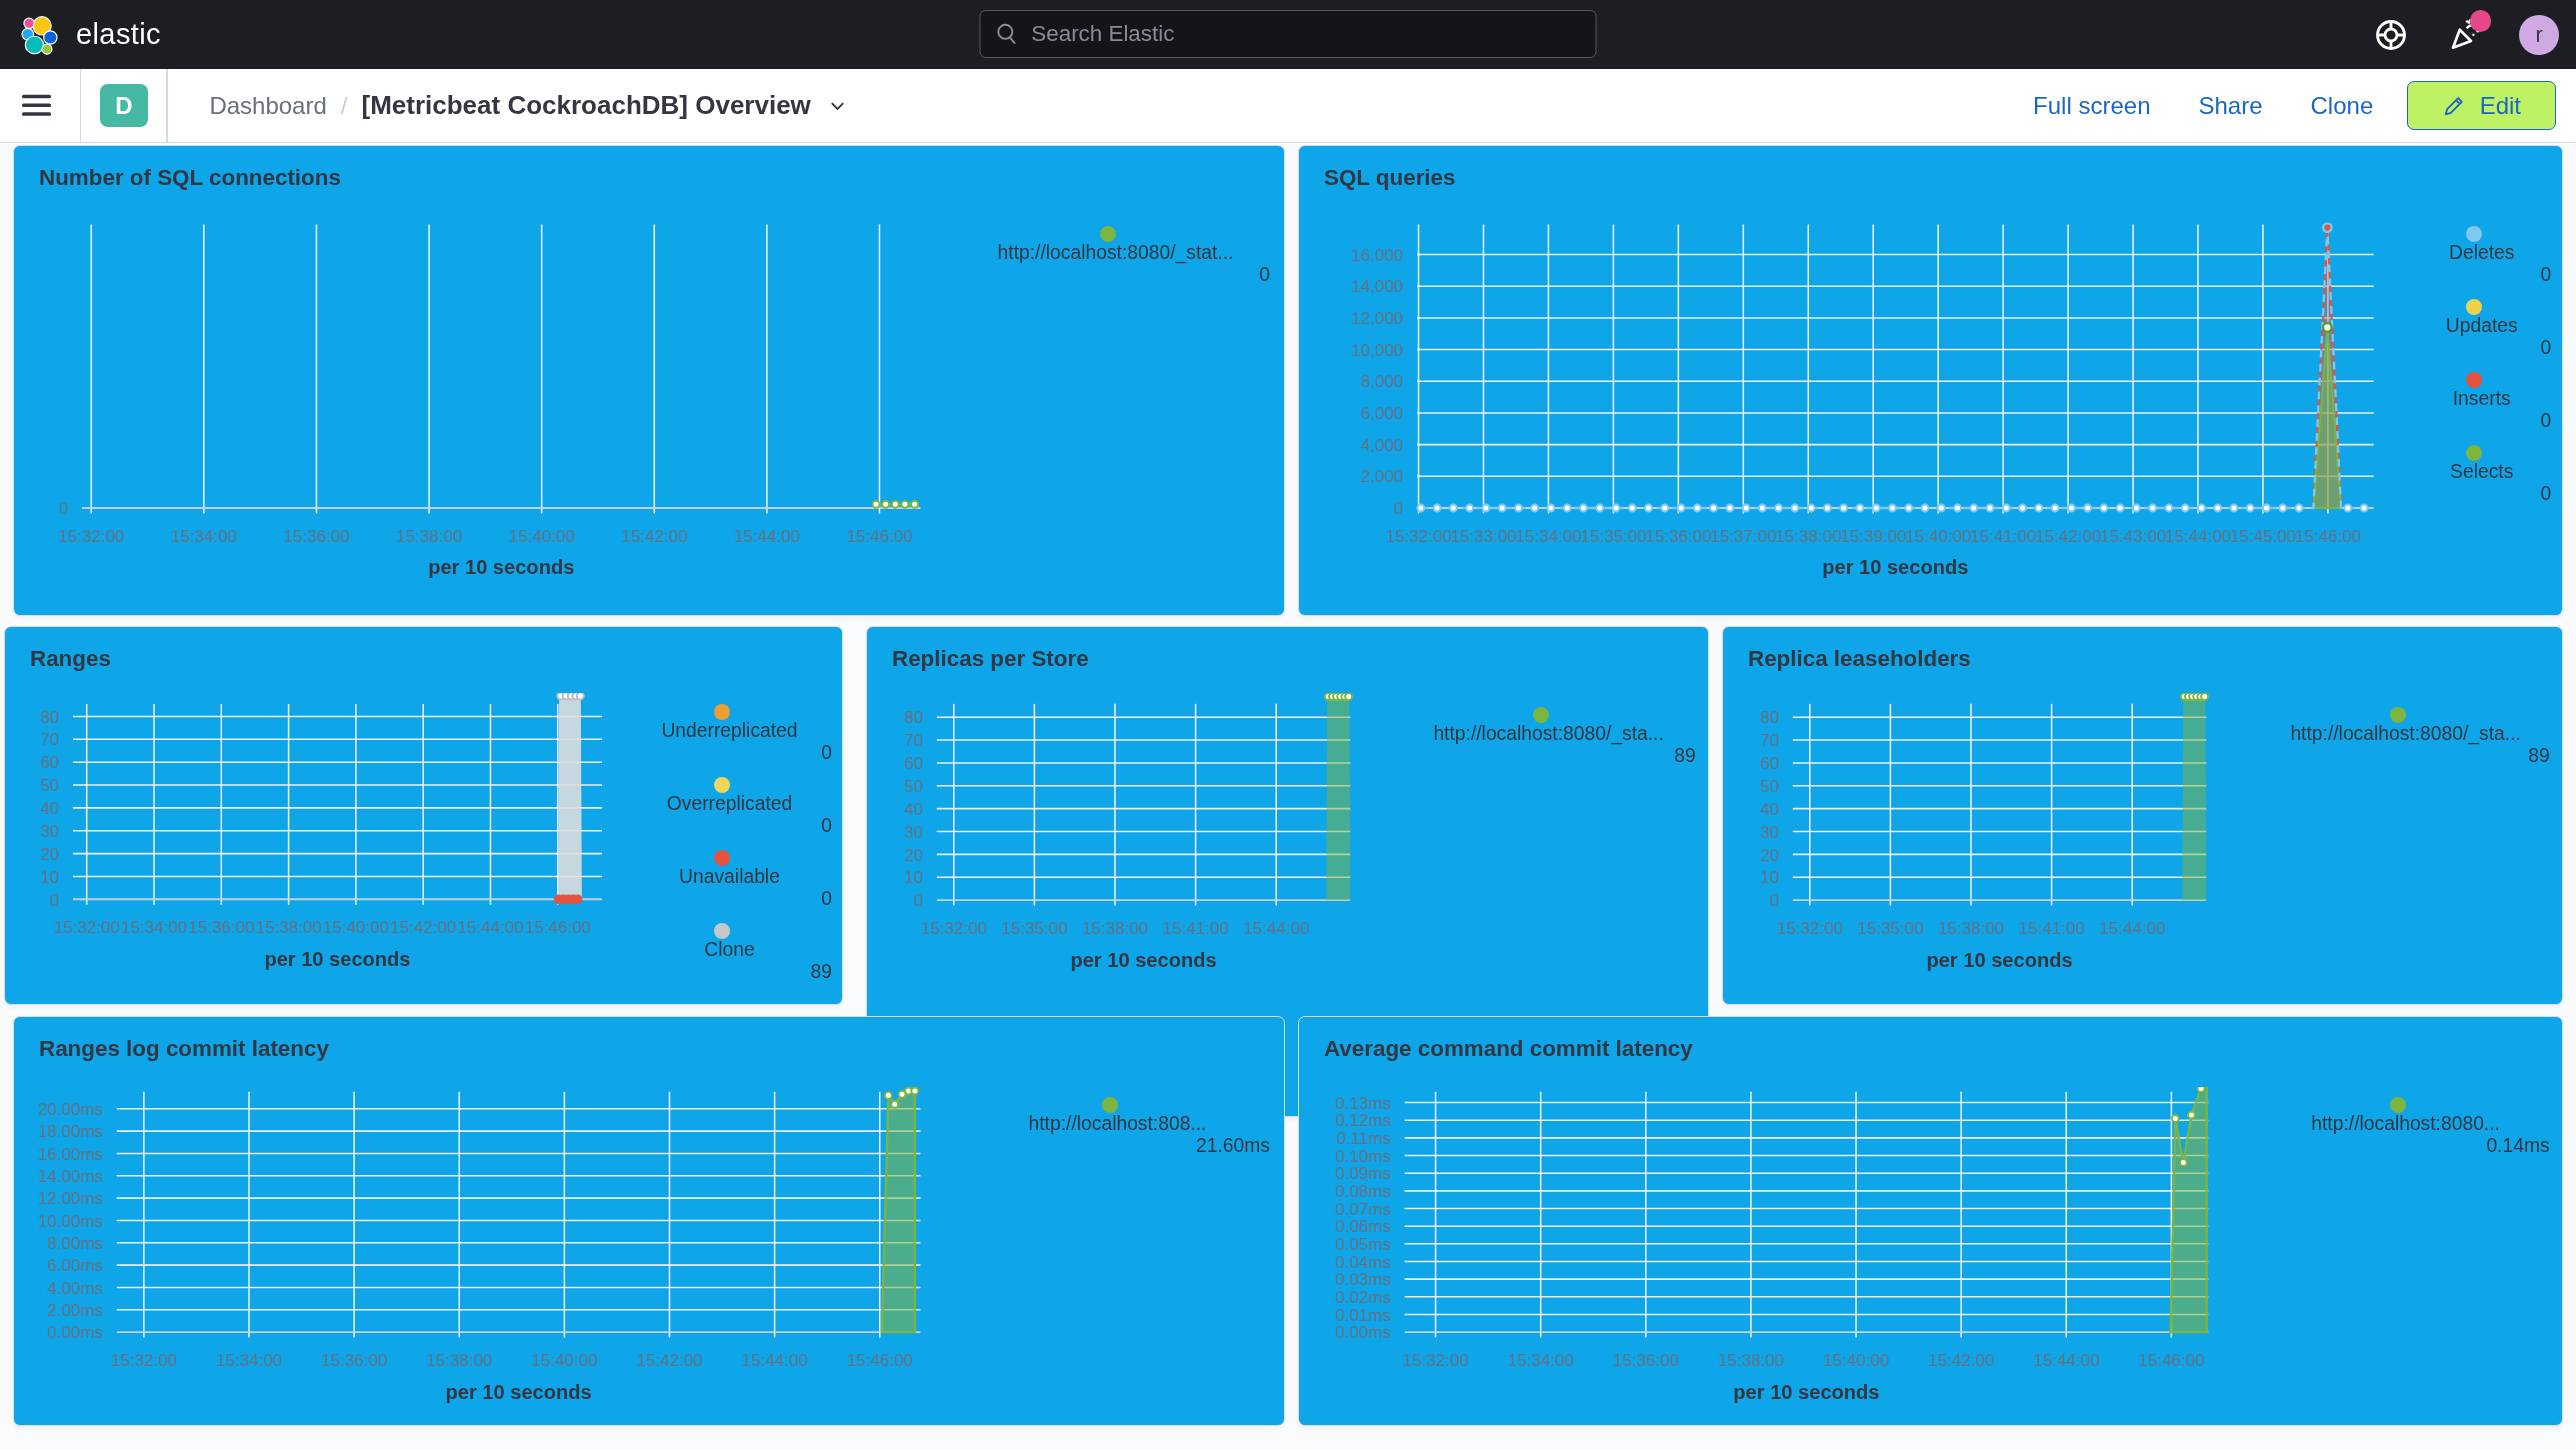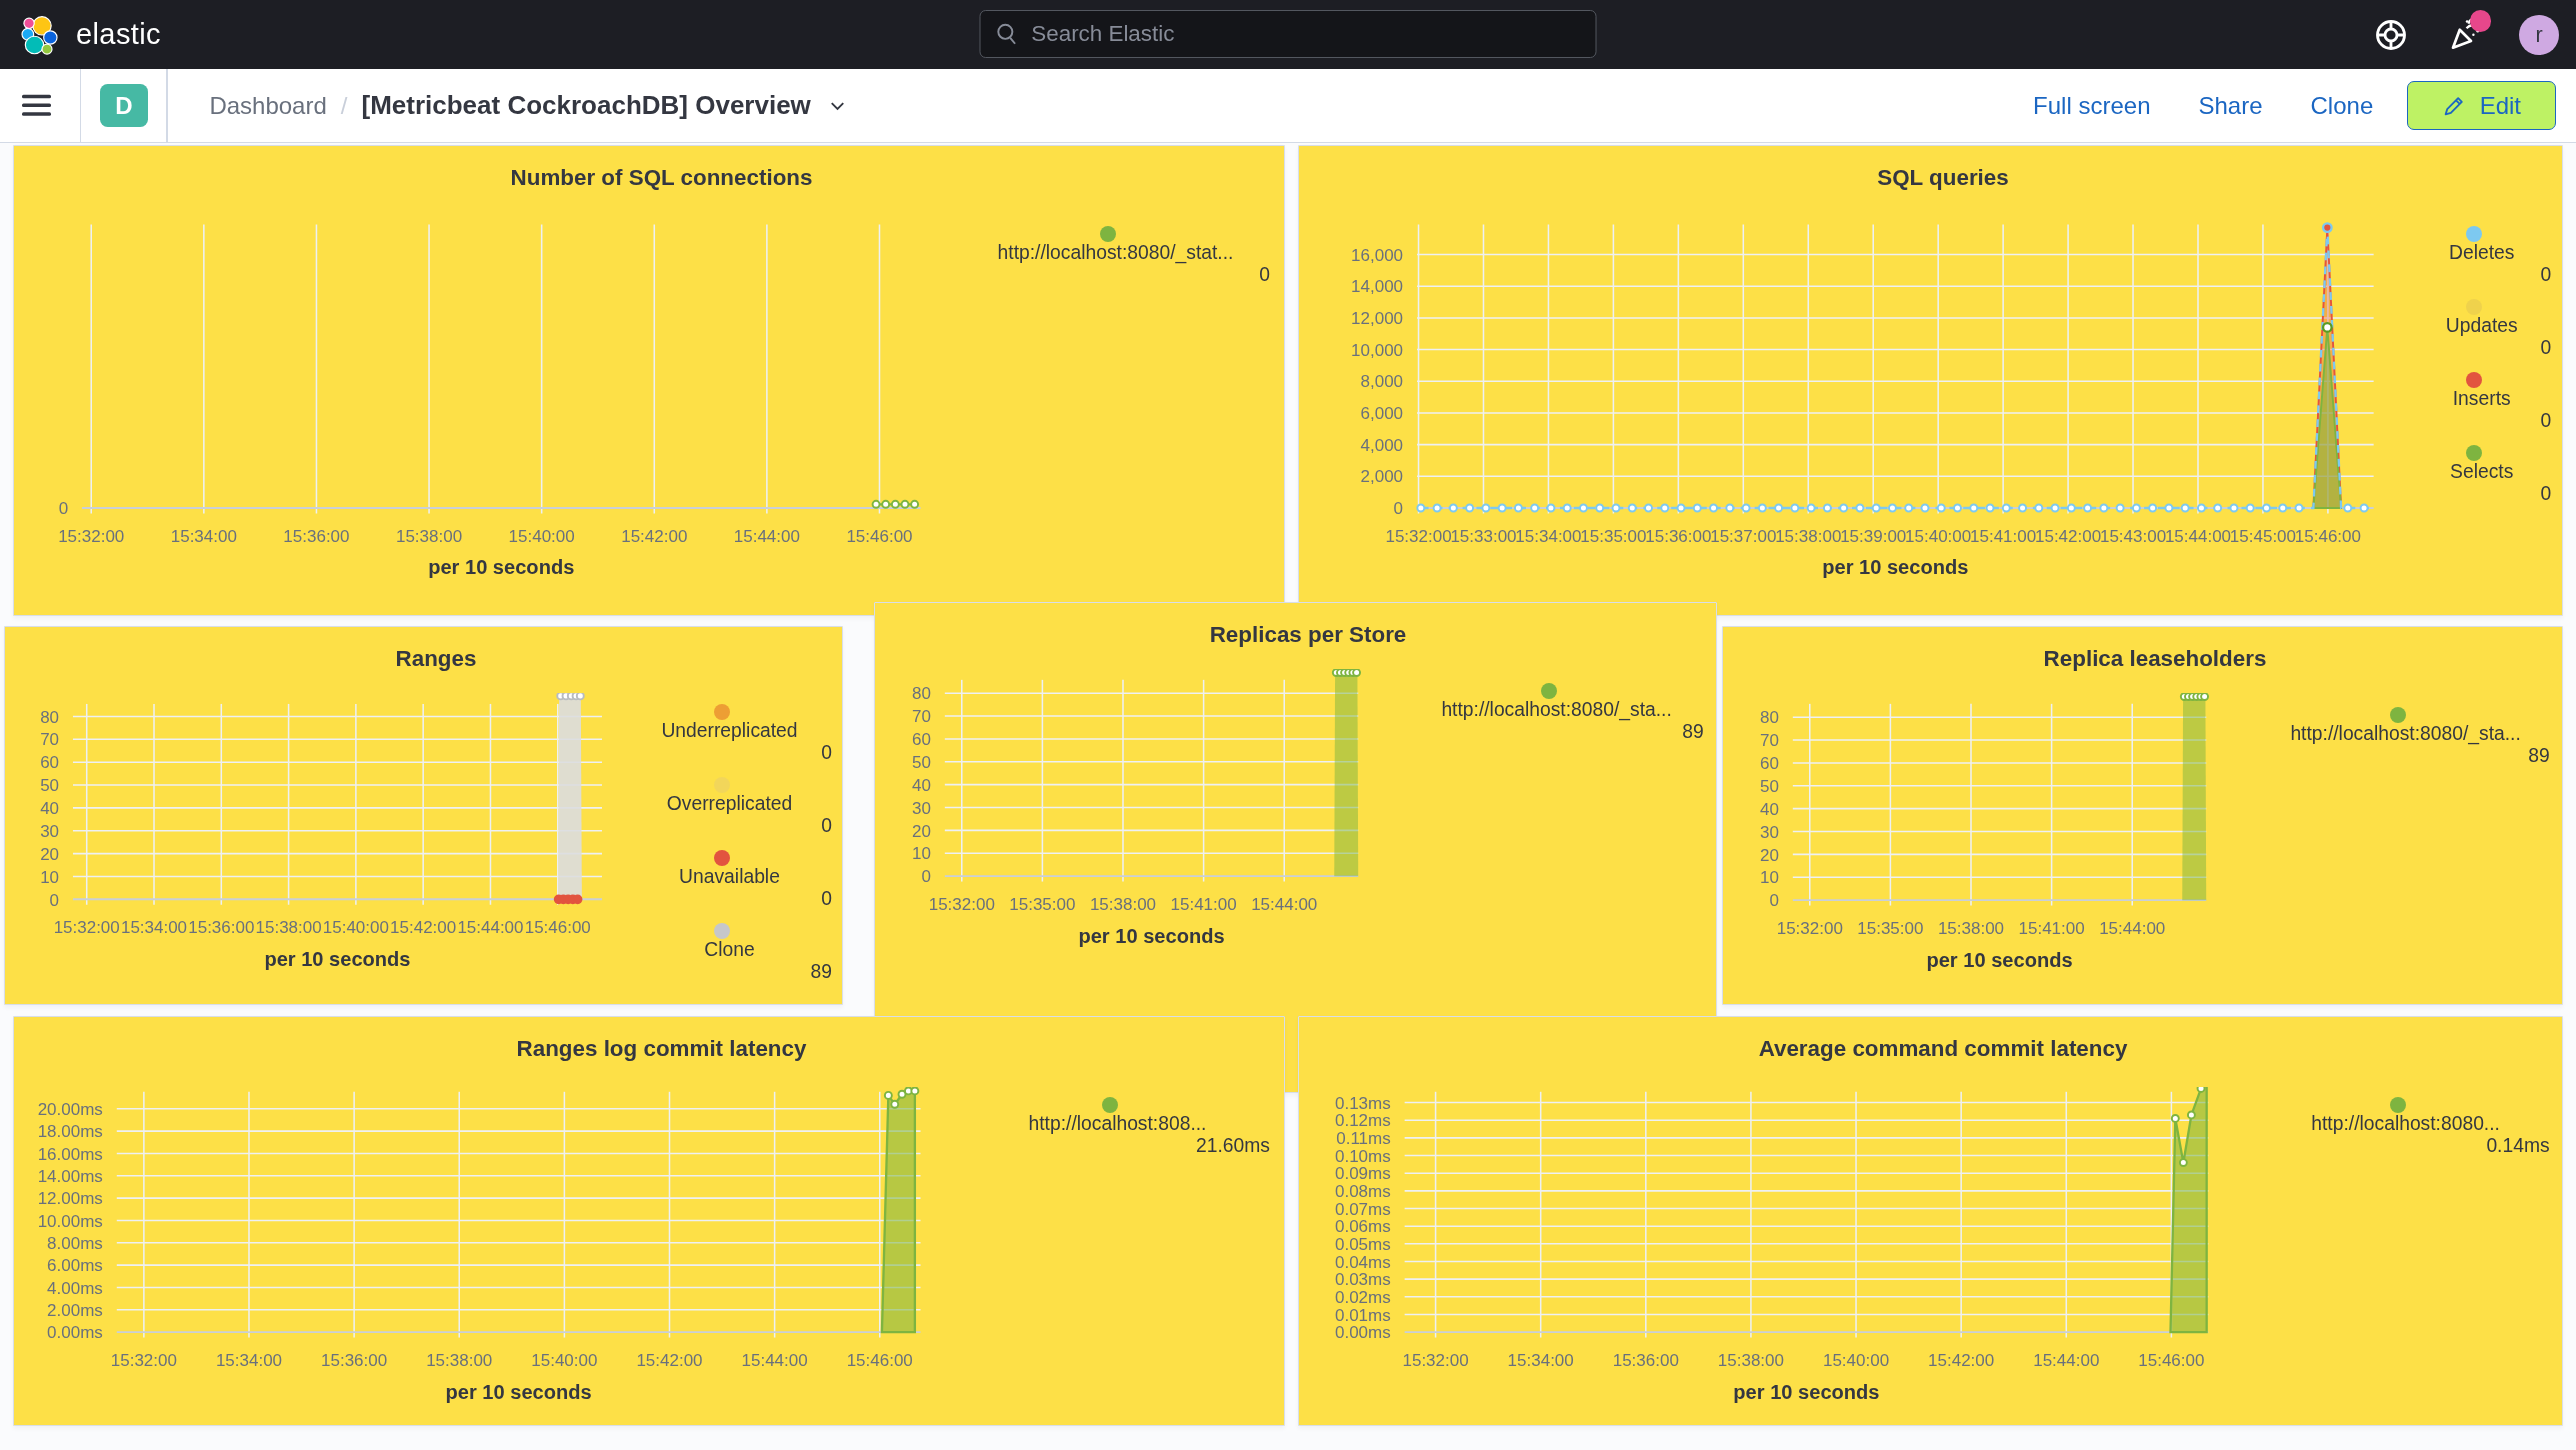--- a/index.html
+++ b/index.html
@@ -30,26 +30,26 @@
   .crumb-root { color:#69707d; font-size:24px; cursor:pointer; }
   .crumb-sep { color:#c9cfda; font-size:24px; }
   .crumb-title { color:#343741; font-size:26px; font-weight:600; }
   .spacer { flex:1; }
   .tb-links { display:flex; align-items:center; gap:48px; margin-right:34px; }
   .tb-link { color:#1b66c2; font-size:24px; font-weight:500; cursor:pointer; white-space:nowrap; }
   .edit-btn { display:flex; align-items:center; gap:12.4px; border:1.5px solid #1b66c2; color:#1b66c2; border-radius:7px;
     padding:9.3px 34px; font-size:24px; font-weight:500; cursor:pointer; background:#bef264; }
 
   
-  .panel { position:absolute; background:#fde047; border:1.5px solid #d8dee8; border-radius:1px; box-shadow:0 2.3px 4.6px rgba(20,30,60,0.04);text-align:center; }
+  .panel { position:absolute; background:#0ea5e9; border:1.5px solid #d8dee8; border-radius:7px; box-shadow:0 2.3px 4.6px rgba(20,30,60,0.04); }
   .panel-title { margin:18.5px 0 0 25px; font-size:22.4px; font-weight:700; color:#343741; cursor:pointer; display:inline-block; }
   .p1 { left:13px;  top:145px;  width:1272px; height:471px; }
   .p2 { left:1298px;top:145px;  width:1265px; height:471px; }
   .p3 { left:4px;  top:626px;  width:839px; height:379px; }
-  .p4 { left:866px;top:602px;  width:843px; height:491px;margin-left:8px; }
+  .p4 { left:866px;top:626px;  width:843px; height:491px; }
   .p5 { left:1722px;top:626px;  width:841px; height:379px; }
   .p6 { left:13px;  top:1016px; width:1272px; height:410px; }
   .p7 { left:1298px;top:1016px; width:1265px; height:410px; }
   .chart { position:absolute; top:66px; left:0; }
   .p2 .chart, .p7 .chart { left:15.5px; }
   .p4 .chart, .p5 .chart { left:7.7px; }
   .p6 .chart, .p7 .chart { top:70px; }
   .chart-svg text { font-family:"Liberation Sans", sans-serif; }
   .chart-svg .tick { font-size:22px; fill:#69707d; }
   .chart-svg .axis-title { font-size:26px; font-weight:700; fill:#343741; }

